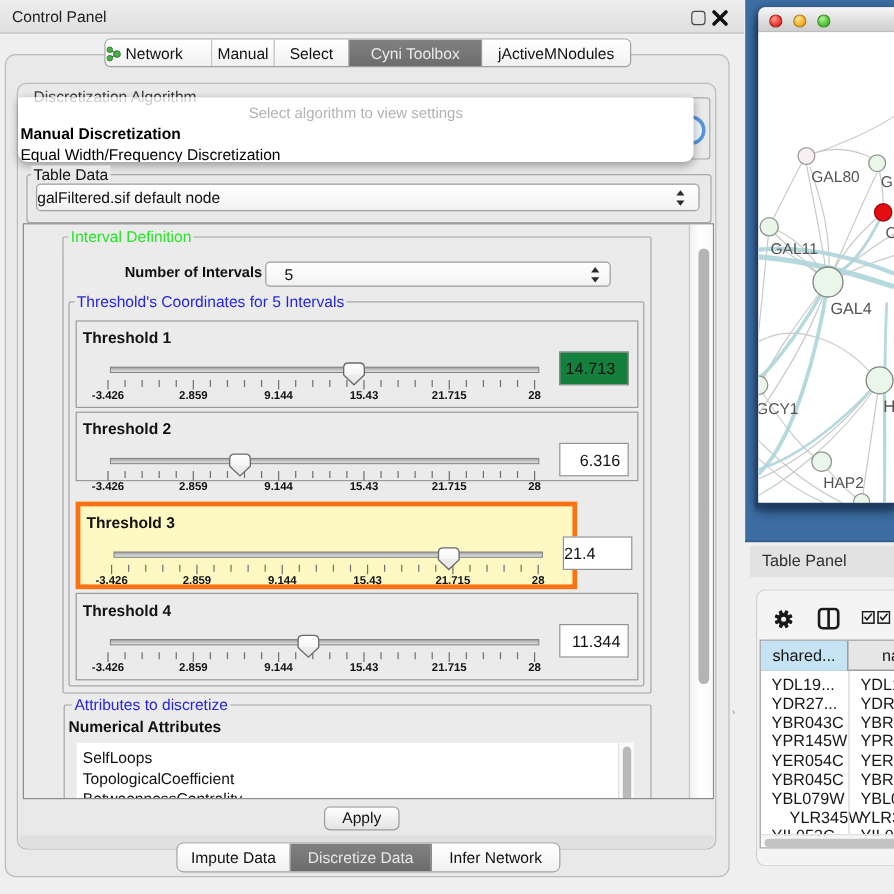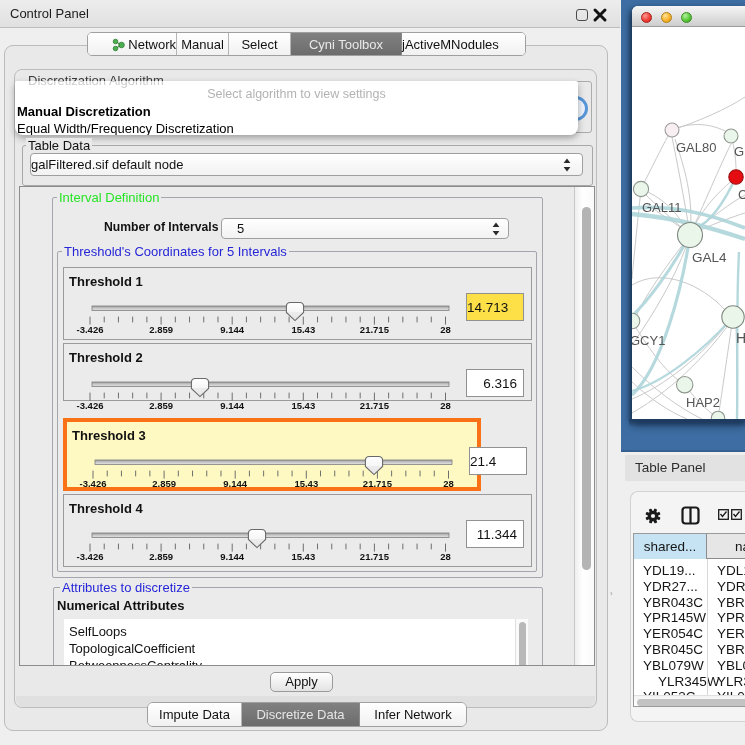--- a/index.html
+++ b/index.html
@@ -12,32 +12,32 @@
     <div class="abs" style="left:10px;top:6px;font-size:13px;color:#1c1c1c">Control Panel</div>
     <div class="abs" style="left:576px;top:9px;width:12px;height:12px;border:1.5px solid #4a4a4a;border-radius:3px"></div>
     <svg class="abs" style="left:592px;top:7px" width="16" height="16">
         <path d="M3,3 L13,13 M13,3 L3,13" stroke="#111" stroke-width="3" stroke-linecap="round"></path>
       </svg>
   </div>
 
   <div class="abs" style="left:4px;top:45px;width:604px;height:686px;background:#e9e9e9;border:1px solid #bcbcbc;border-radius:9px"></div>
 
   <div class="abs" style="left:87px;top:32px;width:439px;height:24px;border:1px solid #9f9f9f;border-radius:5px;background:#fdfdfd;font-size:13px;color:#111;overflow:hidden;display:flex">
-    <div style="width:89px;border-right:1px solid #b5b5b5;text-align:right;line-height:23px;background:linear-gradient(#ffffff,#f1f1f1)">
+    <div style="width:89px;border-right:1px solid #b5b5b5;text-align:left;line-height:23px;background:linear-gradient(#ffffff,#f1f1f1)">
       <svg width="13" height="14" style="vertical-align:-3px">
           <circle cx="3.5" cy="3.5" r="2.3" fill="#4caf50" stroke="#2e7d32" stroke-width="0.8"></circle>
           <circle cx="3.5" cy="10.5" r="2.3" fill="#4caf50" stroke="#2e7d32" stroke-width="0.8"></circle>
           <circle cx="9.5" cy="7" r="2.8" fill="#4caf50" stroke="#2e7d32" stroke-width="0.8"></circle>
           <path d="M5,4.5 L8,6 M5,9.5 L8,8" stroke="#2e7d32" stroke-width="1"></path>
         </svg>
       Network</div>
     <div style="width:52px;border-right:1px solid #b5b5b5;text-align:center;line-height:23px;background:linear-gradient(#ffffff,#f1f1f1)">Manual</div>
     <div style="width:62px;border-right:1px solid #b5b5b5;text-align:center;line-height:23px;background:linear-gradient(#ffffff,#f1f1f1)">Select</div>
     <div style="width:111px;border-right:1px solid #8a8a8a;text-align:center;line-height:23px;background:linear-gradient(#818181,#6c6c6c);color:#e9e9e9">Cyni Toolbox</div>
-    <div style="flex:1;line-height:23px;background:linear-gradient(#ffffff,#f1f1f1)">jActiveMNodules</div>
+    <div style="flex:1;text-align:center;line-height:23px;background:linear-gradient(#ffffff,#f1f1f1)">jActiveMNodules</div>
   </div>
 
   <div class="abs" style="left:14px;top:69px;width:583px;height:639px;background:#e9e9e9;border:1px solid #bcbcbc;border-radius:8px"></div>
 
   <div class="abs" style="left:22px;top:81px;width:570px;height:52px;border:1px solid #ababab;border-radius:3px"></div>
   <div class="abs" style="left:26px;top:73px;font-size:13px;color:#3a3a3a;background:#e9e9e9;padding:0 2px">Discretization Algorithm</div>
 
   <div class="abs" style="left:536px;top:96px;width:52px;height:25px;border:3px solid #5696d8;border-radius:13px;background:#eef4fb"></div>
 
   <div class="abs" style="left:15px;top:81px;width:563px;height:54px;background:#fff;border-radius:2px 2px 8px 8px;box-shadow:0 3px 7px rgba(0,0,0,0.32);overflow:hidden">
@@ -122,21 +122,21 @@
                   <stop offset="0.55" stop-color="#ececec"></stop>
                   <stop offset="1" stop-color="#e6e6e6"></stop>
                 </linearGradient>
                 <linearGradient id="trg" x1="0" y1="0" x2="0" y2="1">
                   <stop offset="0" stop-color="#9c9c9c"></stop>
                   <stop offset="0.5" stop-color="#c6c6c6"></stop>
                   <stop offset="1" stop-color="#e3e3e3"></stop>
                 </linearGradient>
               </defs>
             </svg>
-  <div style="position:absolute;left:402px;top:25px;width:58px;height:28px;background:#fde047;border:1px solid #919191;font-size:13.5px;color:#111;text-align:left;line-height:28px;padding-right:6px">14.713</div>
+  <div style="position:absolute;left:402px;top:25px;width:58px;height:28px;background:#15803d;border:1px solid #919191;font-size:13.5px;color:#111;text-align:center;line-height:28px;padding-right:6px">14.713</div>
 </div>
 
 <div style="position:absolute;left:63px;top:343px;width:469px;height:58px;border:1px solid #9b9b9b;background:#ebebeb">
   <div style="position:absolute;left:5px;top:6px;font-size:13px;font-weight:bold;color:#111">Threshold 2</div>
   <svg width="471" height="73" style="position:absolute;left:0;top:0">
               <rect x="28" y="38" width="357" height="4.4" fill="url(#trg)" stroke="#7d7d7d" stroke-width="0.8"></rect>
               <line x1="26.00" y1="48.6" x2="26.00" y2="56.6" stroke="#6e6e6e" stroke-width="1"></line>
               <line x1="40.22" y1="48.6" x2="40.22" y2="54.4" stroke="#6e6e6e" stroke-width="1"></line>
               <line x1="54.44" y1="48.6" x2="54.44" y2="54.4" stroke="#6e6e6e" stroke-width="1"></line>
               <line x1="68.66" y1="48.6" x2="68.66" y2="54.4" stroke="#6e6e6e" stroke-width="1"></line>

